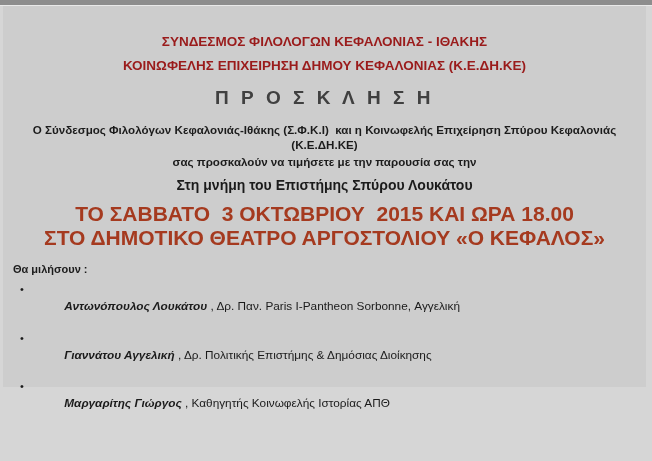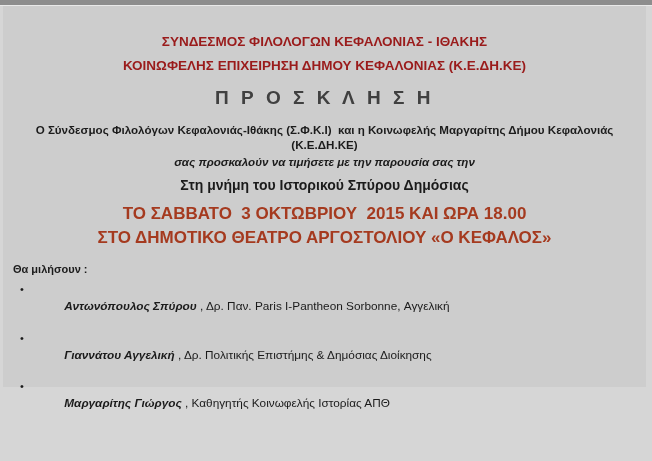--- a/index.html
+++ b/index.html
@@ -49,38 +49,38 @@
     line-height: 22px;
     color: #404040;
   }
   .intro {
     font-size: 11.6px;
     font-weight: bold;
     line-height: 15px;
     white-space: pre-wrap;
   }
   .intro1 { margin-top: 13px; }
-  .intro2 { margin-top: 2px; font-style: italic; }
+  .intro2 { margin-top: 2px; }
   .event-type {
     margin-top: 13px;
     font-size: 14px;
     font-weight: bold;
     letter-spacing: 3.2px;
     line-height: 17px;
   }
   .dedication {
     margin-top: 7px;
     font-size: 14px;
     font-weight: bold;
     line-height: 18px;
   }
   .red-date {
     color: #a53a1f;
     font-weight: bold;
-    font-size: 17px;
+    font-size: 21px;
     line-height: 20px;
     white-space: pre-wrap;
   }
   .datetime { margin-top: 10px; }
   .venue { margin-top: 4px; }
   .speakers-heading {
     margin: 13px 0 0 10px;
     font-size: 11px;
     font-weight: bold;
     text-align: left;
@@ -114,32 +114,32 @@
 <body>
 
 <div class="frame">
   <div class="top-band"></div>
   <div class="page">
 
     <div class="center red-org org1">ΣΥΝΔΕΣΜΟΣ ΦΙΛΟΛΟΓΩΝ ΚΕΦΑΛΟΝΙΑΣ - ΙΘΑΚΗΣ</div>
     <div class="center red-org org2">ΚΟΙΝΩΦΕΛΗΣ ΕΠΙΧΕΙΡΗΣΗ ΔΗΜΟΥ ΚΕΦΑΛΟΝΙΑΣ (Κ.Ε.ΔΗ.ΚΕ)</div>
     <div class="center main-title">Π Ρ Ο Σ Κ Λ Η Σ Η</div>
 
-    <div class="center intro intro1">Ο Σύνδεσμος Φιλολόγων Κεφαλονιάς-Ιθάκης (Σ.Φ.Κ.Ι)  και η Κοινωφελής Μαργαρίτης Δήμου Κεφαλονιάς (Κ.Ε.ΔΗ.ΚΕ)</div>
+    <div class="center intro intro1">Ο Σύνδεσμος Φιλολόγων Κεφαλονιάς-Ιθάκης (Σ.Φ.Κ.Ι)  και η Κοινωφελής Επιχείρηση Σπύρου Κεφαλονιάς (Κ.Ε.ΔΗ.ΚΕ)</div>
     <div class="center intro intro2">σας προσκαλούν να τιμήσετε με την παρουσία σας την</div>
 
-    <div class="center dedication">Στη μνήμη του Ιστορικού Σπύρου Δημόσιας</div>
+    <div class="center dedication">Στη μνήμη του Επιστήμης Σπύρου Λουκάτου</div>
     <div class="center red-date datetime">ΤΟ ΣΑΒΒΑΤΟ  3 ΟΚΤΩΒΡΙΟΥ  2015 ΚΑΙ ΩΡΑ 18.00</div>
     <div class="center red-date venue">ΣΤΟ ΔΗΜΟΤΙΚΟ ΘΕΑΤΡΟ ΑΡΓΟΣΤΟΛΙΟΥ «Ο ΚΕΦΑΛΟΣ»</div>
 
     <div class="speakers-heading">Θα μιλήσουν :</div>
 
     <ul class="speakers">
       <li>
-        <span class="bullet">•</span><span class="s-name">Αντωνόπουλος Σπύρου</span><span class="s-details"> , Δρ. Παν. Paris I-Pantheon Sorbonne, Αγγελική</span>
+        <span class="bullet">•</span><span class="s-name">Αντωνόπουλος Λουκάτου</span><span class="s-details"> , Δρ. Παν. Paris I-Pantheon Sorbonne, Αγγελική</span>
       </li>
       <li>
         <span class="bullet">•</span><span class="s-name">Γιαννάτου Αγγελική</span><span class="s-details"> , Δρ. Πολιτικής Επιστήμης &amp; Δημόσιας Διοίκησης</span>
       </li>
       <li>
         <span class="bullet">•</span><span class="s-name">Μαργαρίτης Γιώργος</span><span class="s-details"> , Καθηγητής Κοινωφελής Ιστορίας ΑΠΘ</span>
       </li>
 
     </ul>
 

